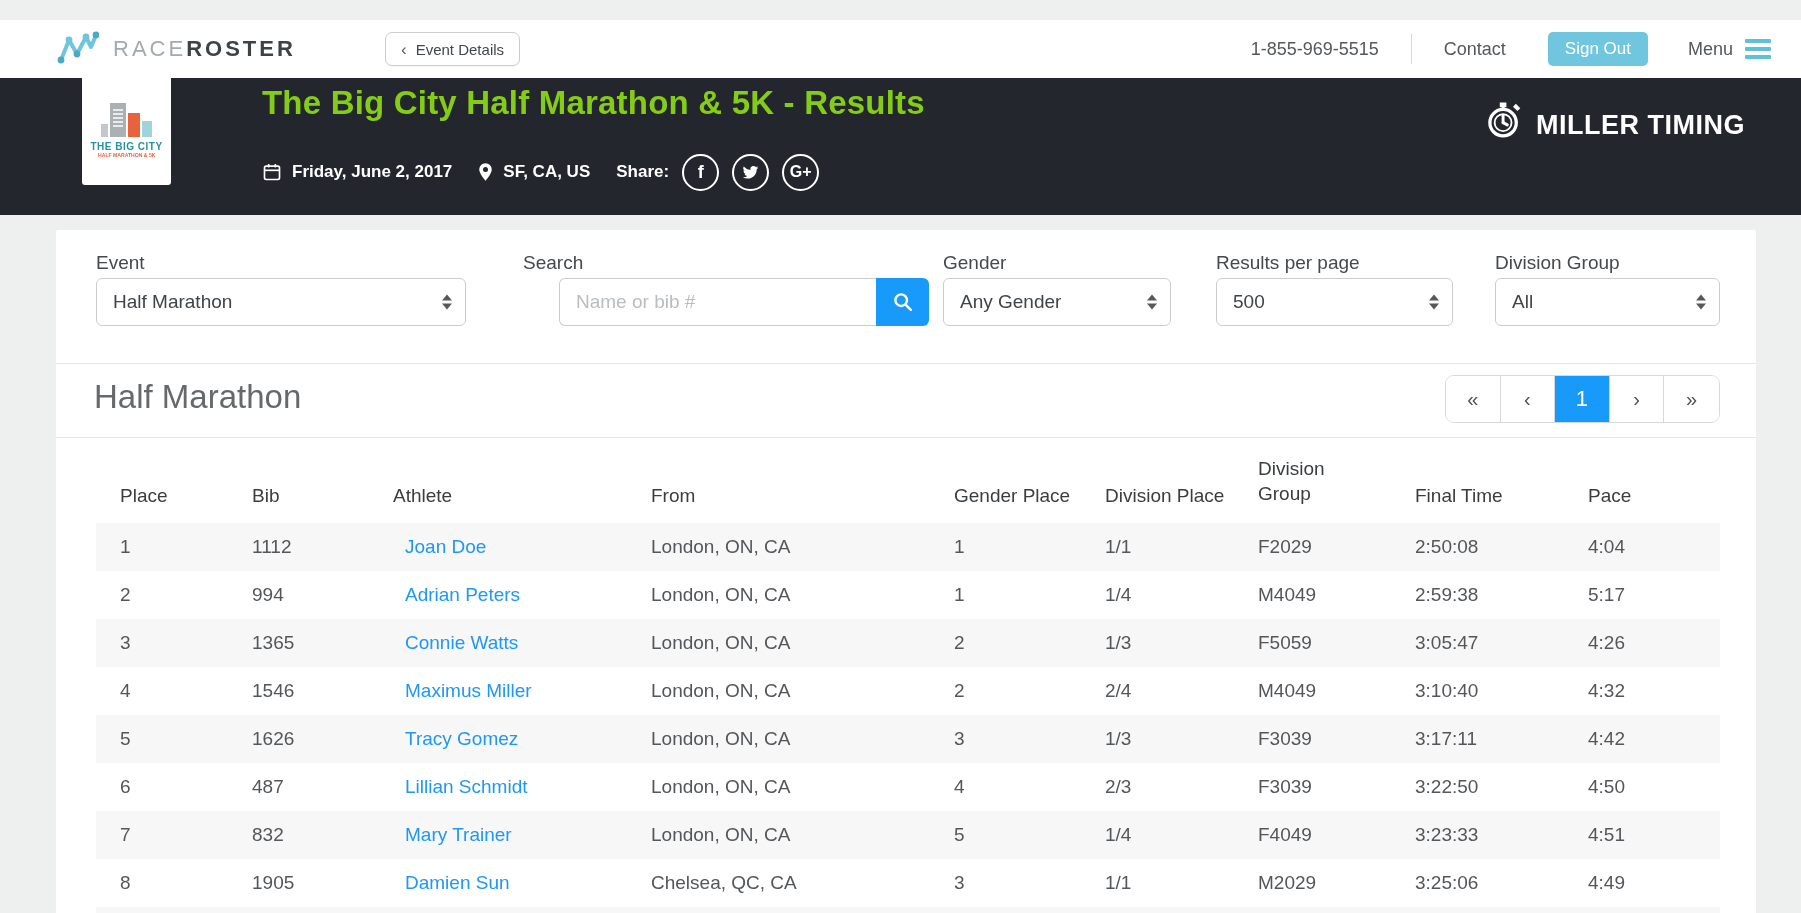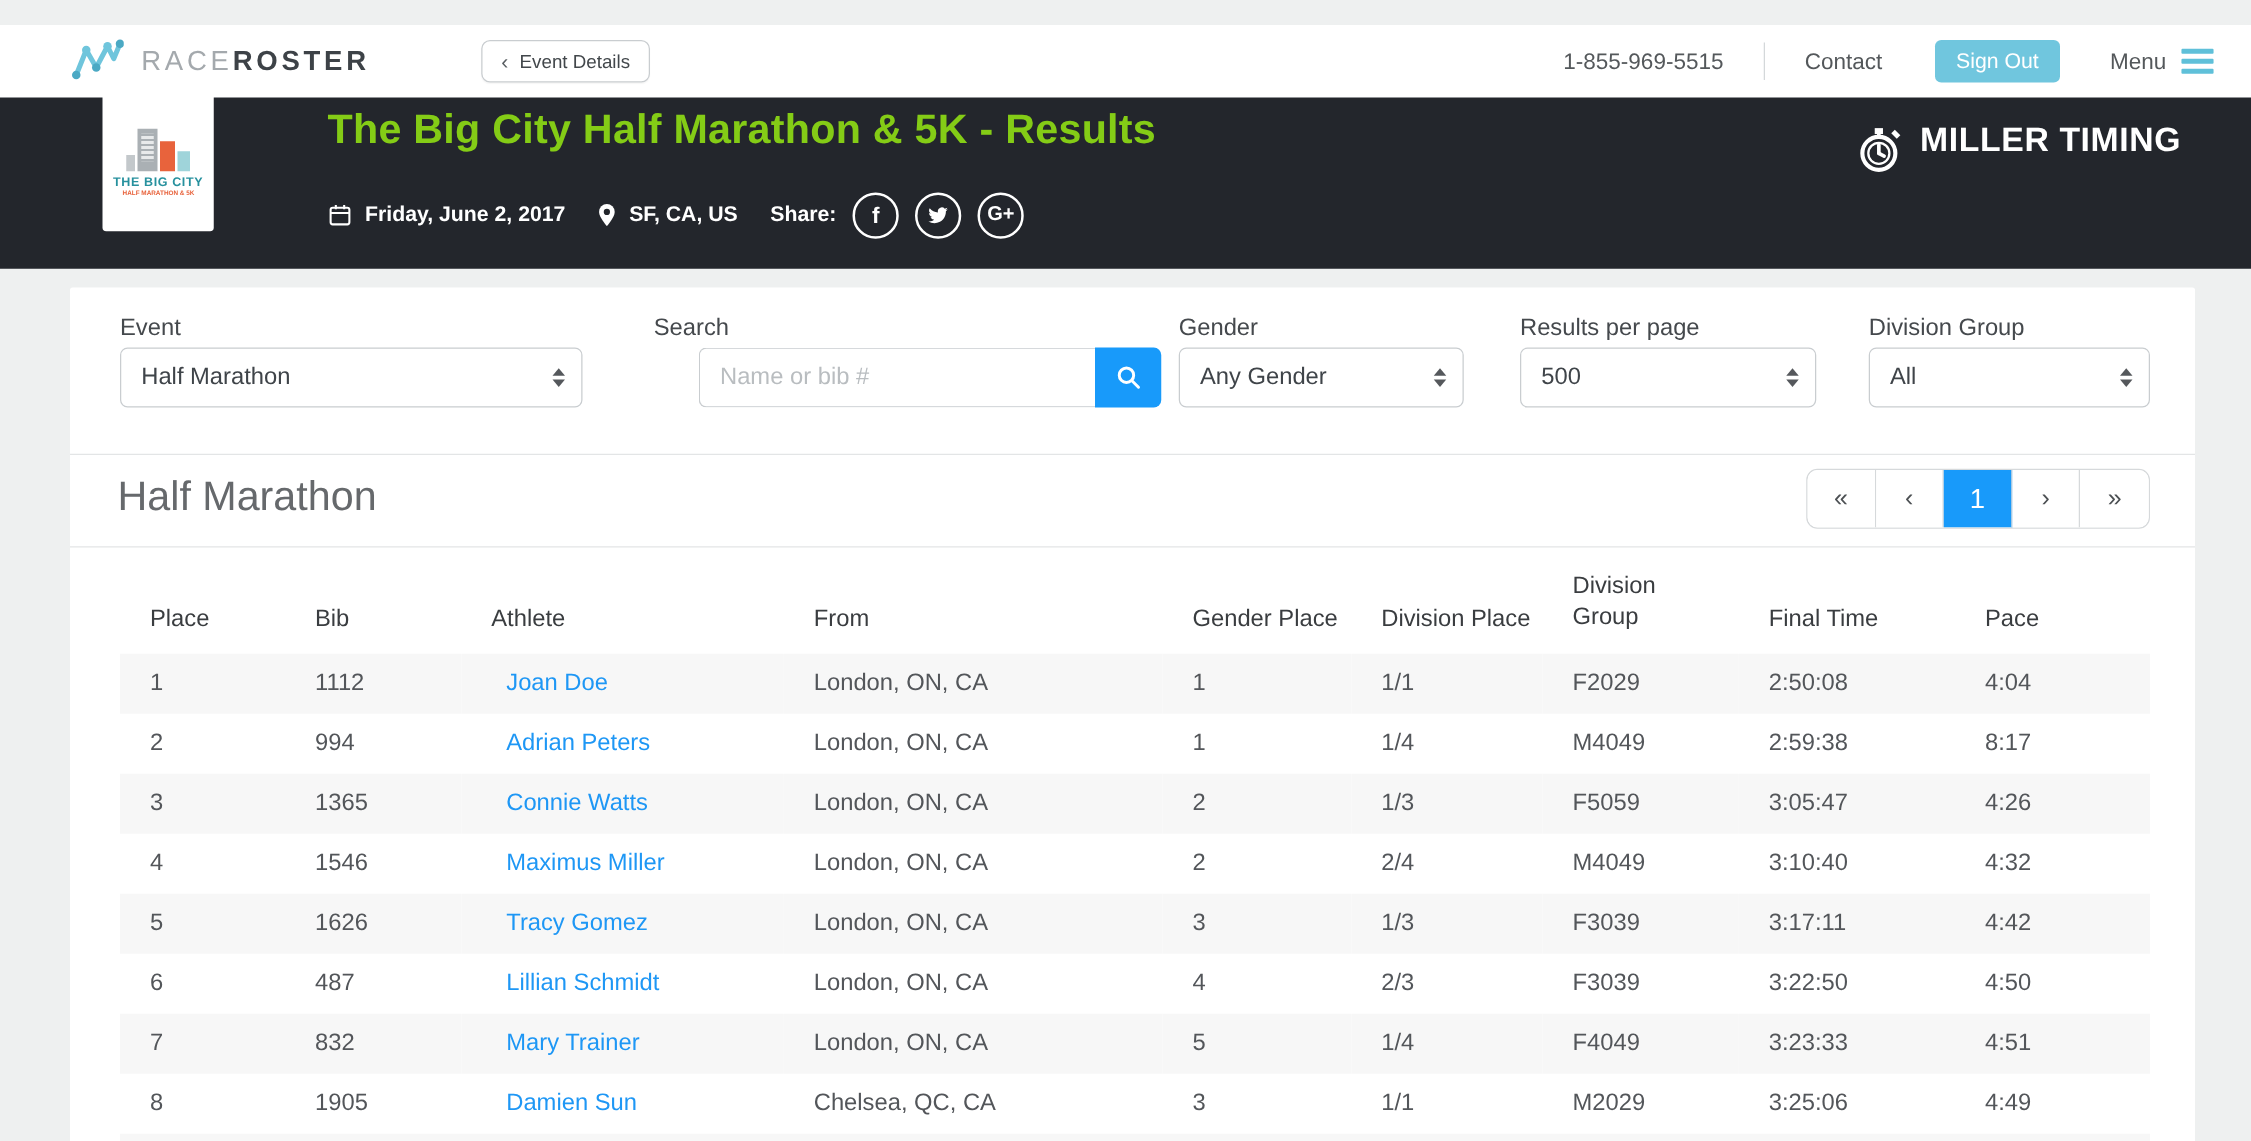--- a/index.html
+++ b/index.html
@@ -34,21 +34,21 @@
   .logo-l2 { font-size:6px; font-weight:700; color:#e8633c; white-space:nowrap; transform:scale(0.85); }
   .event-title { position:absolute; left:262px; top:26px; color:#84cc16; font-size:33px; font-weight:600; letter-spacing:0.2px; }
   .event-meta { position:absolute; left:262px; top:94px; height:40px; display:flex; align-items:center; color:#fff; font-size:17px; font-weight:600; }
   .event-meta .micon { display:flex; align-items:center; margin-right:10px; }
   .meta-date { margin-right:26px; }
   .meta-loc { margin-right:26px; }
   .share-label { margin-right:13px;text-align:center; }
   .share-circle { width:37px; height:37px; border:2px solid #ffffff; border-radius:50%; display:flex; align-items:center; justify-content:center; margin-right:13px; color:#fff; font-size:18px; font-weight:700; cursor:pointer; }
   .timer-block { position:absolute; right:56px; top:6px; display:flex; flex-direction:column; align-items:center; }
   .contact-timer { color:#1d96f8; font-size:15px; font-weight:700; text-decoration:none; cursor:pointer; margin-bottom:16px; }
-  .timer-name { display:flex; align-items:flex-start; gap:10px; color:#ffffff; font-size:27px; font-weight:700; letter-spacing:0.5px; }
+  .timer-name { display:flex; align-items:flex-end; gap:10px; color:#ffffff; font-size:27px; font-weight:700; letter-spacing:0.5px; }
 
   
   .card { position:absolute; left:56px; top:230px; width:1700px; height:760px; background:#ffffff; border-radius:2px; }
   .flabel { position:absolute; font-size:19px; color:#45494d; top:22px; }
   .fselect { position:absolute; top:48px; height:48px; border:1px solid #c9cdd0; border-radius:6px; background:#fff; display:flex; align-items:center; padding-left:16px; font-size:19px; color:#3f4449; cursor:pointer; }
   .stepper { position:absolute; right:13px; top:50%; transform:translateY(-50%); display:flex; flex-direction:column; gap:3px; }
   .stepper i { width:0; height:0; border-left:5px solid transparent; border-right:5px solid transparent; display:block; }
   .stepper .up { border-bottom:6px solid #55585c; }
   .stepper .dn { border-top:6px solid #55585c; }
   .search-wrap { position:absolute; left:467px; top:48px; display:flex;padding-left:36px; }
@@ -272,21 +272,21 @@
 
         <tr>
           <td>2</td>
           <td>994</td>
           <td><a>Adrian Peters</a></td>
           <td>London, ON, CA</td>
           <td>1</td>
           <td>1/4</td>
           <td>M4049</td>
           <td>2:59:38</td>
-          <td>8:17</td>
+          <td>5:17</td>
         </tr>
 
         <tr>
           <td>3</td>
           <td>1365</td>
           <td><a>Connie Watts</a></td>
           <td>London, ON, CA</td>
           <td>2</td>
           <td>1/3</td>
           <td>F5059</td>

